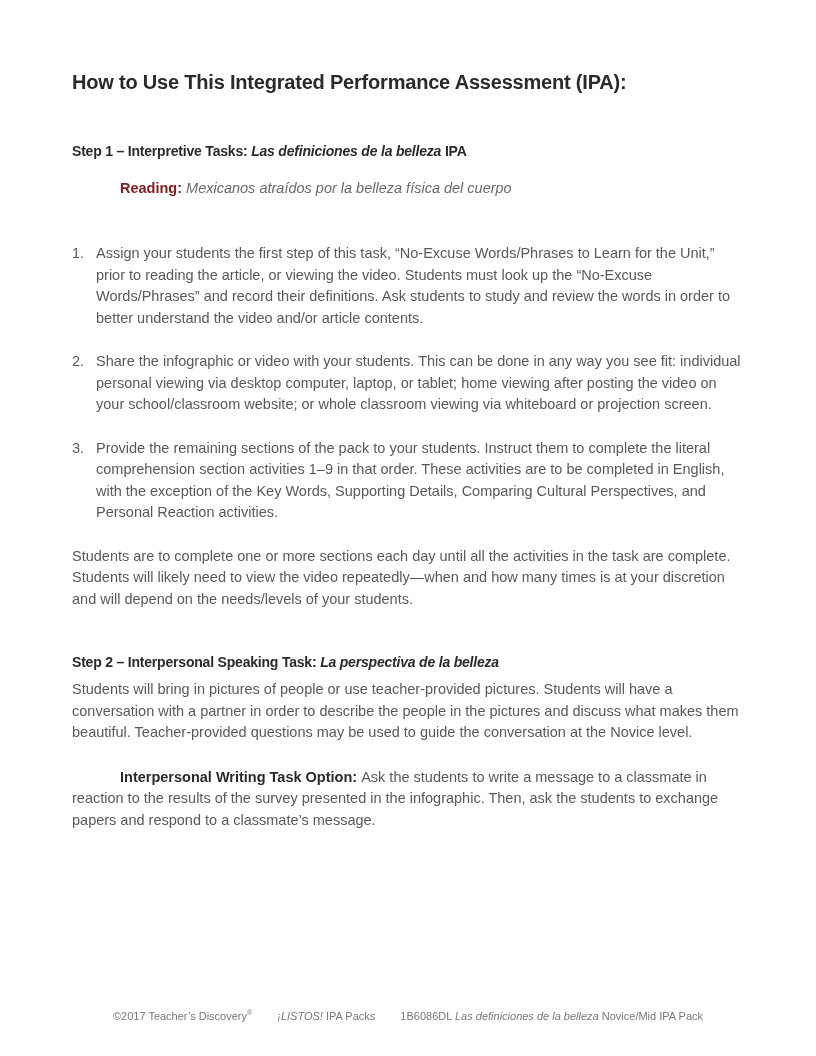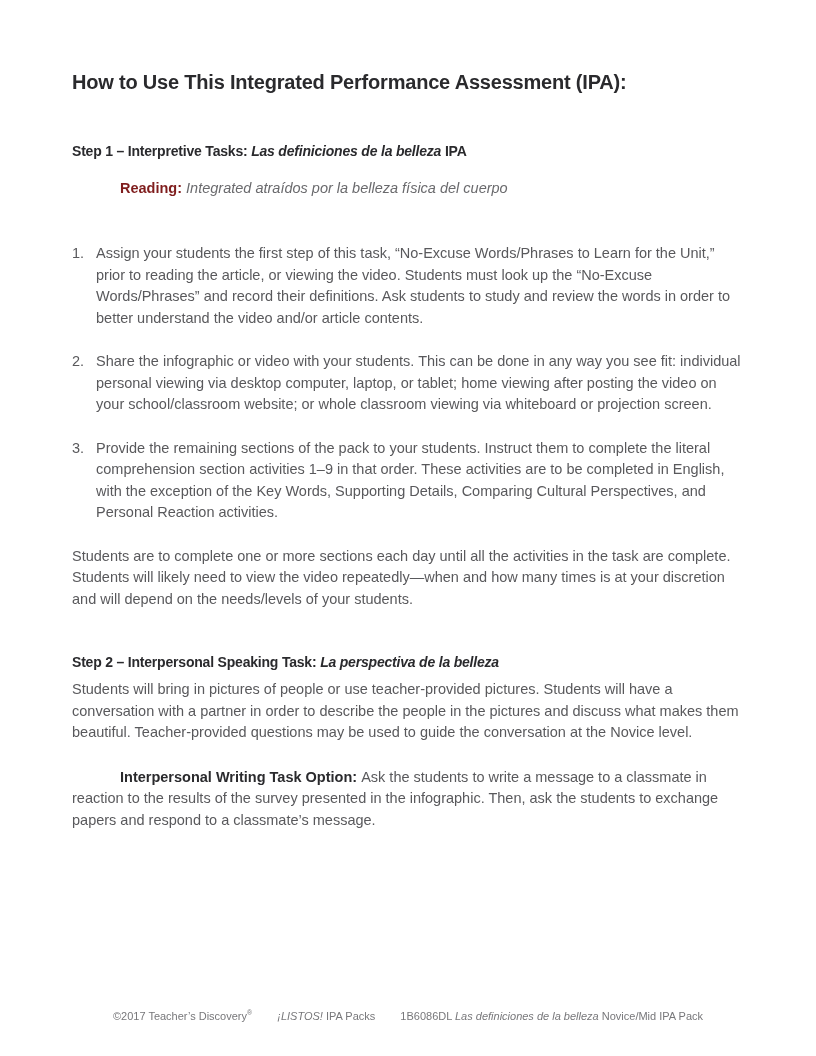--- a/index.html
+++ b/index.html
@@ -79,21 +79,21 @@
 </head>
 <body>
 
 <div class="page">
 
   <h1 class="doc-title">How to Use This Integrated Performance Assessment (IPA):</h1>
 
   <h2 class="step-heading step1-heading"><span>Step 1 – Interpretive Tasks: </span><em>Las definiciones de la belleza</em><span> IPA</span></h2>
 
   <div class="materials">
-    <div class="material-line"><span class="label">Reading: </span><span class="value">Integrated atraídos por la belleza física del cuerpo</span></div>
+    <div class="material-line"><span class="label">Reading: </span><span class="value">Mexicanos atraídos por la belleza física del cuerpo</span></div>
   </div>
 
   <div class="num-list">
     <div class="num-item">
       <span class="num">1.</span>
       <span class="item-text">Assign your students the first step of this task, “No-Excuse Words/Phrases to Learn for the Unit,” prior to reading the article, or viewing the video. Students must look up the “No-Excuse Words/Phrases” and record their definitions. Ask students to study and review the words in order to better understand the video and/or article contents.</span>
     </div>
     <div class="num-item">
       <span class="num">2.</span>
       <span class="item-text">Share the infographic or video with your students. This can be done in any way you see fit: individual personal viewing via desktop computer, laptop, or tablet; home viewing after posting the video on your school/classroom website; or whole classroom viewing via whiteboard or projection screen.</span>

